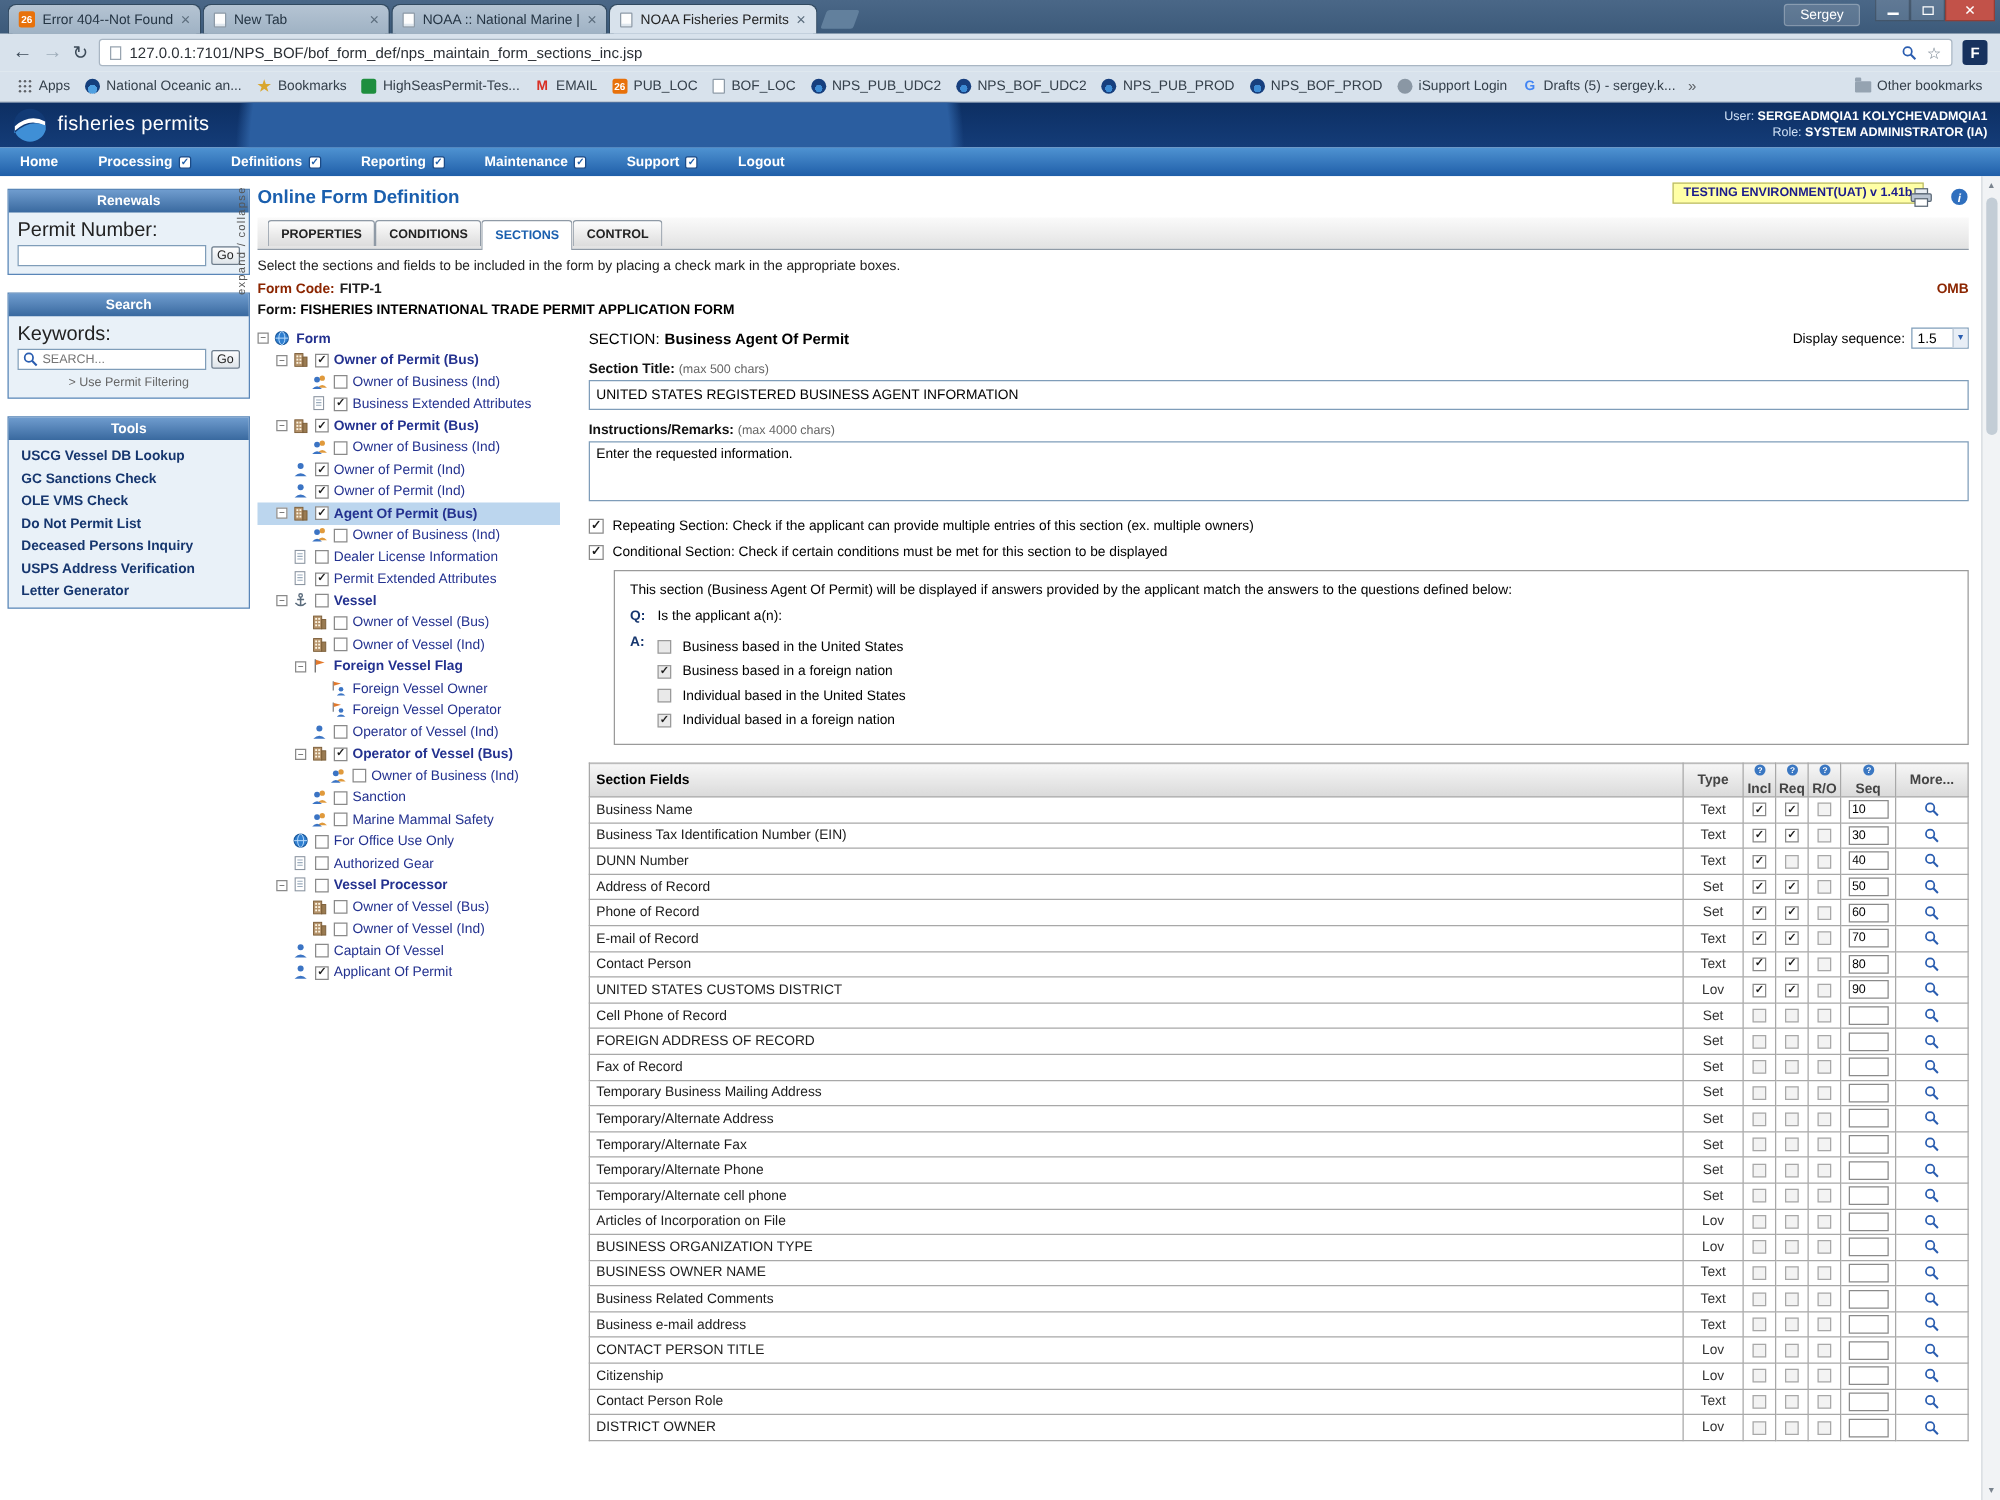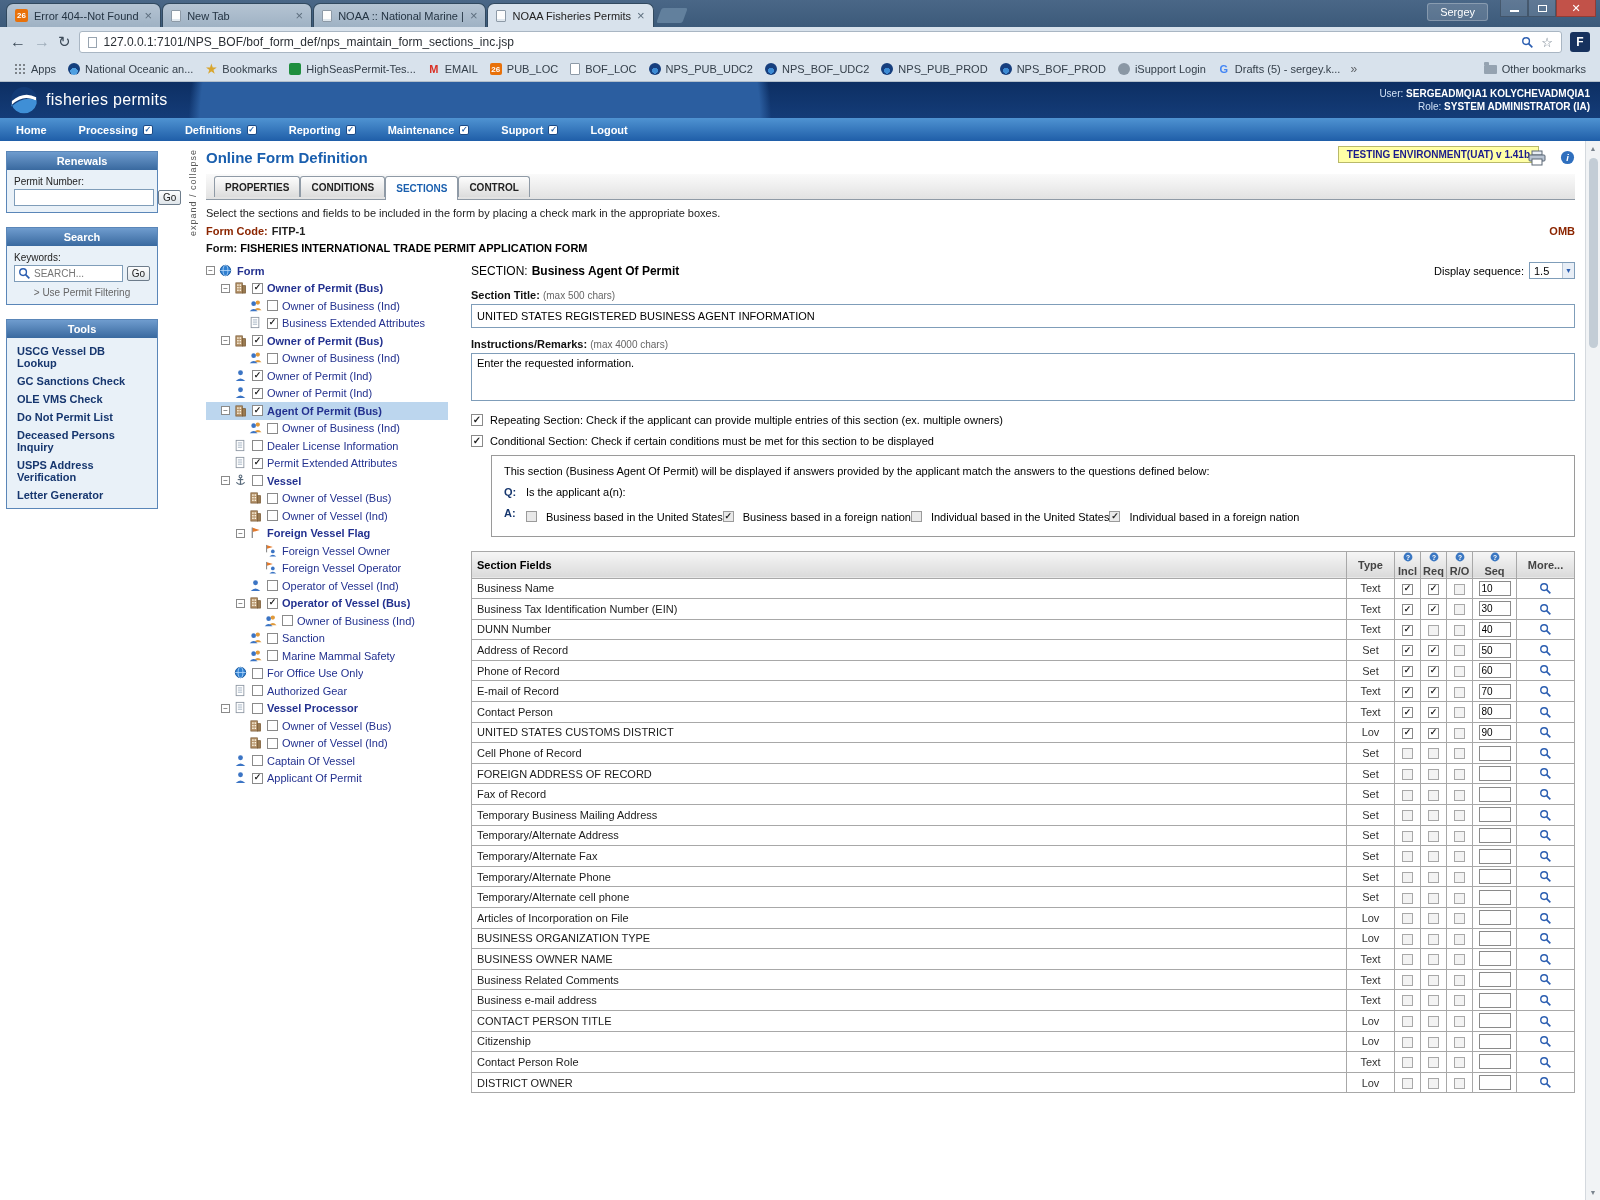--- a/index.html
+++ b/index.html
@@ -69,25 +69,25 @@
 
   
   .content{position:absolute;top:141px;left:0;right:15px;bottom:0;background:#fff;overflow:hidden}
   .env-box{position:absolute;top:5px;right:46px;background:#ffffa6;border:1px solid #b9b96a;color:#1b1b8c;font-size:10px;font-weight:bold;padding:2px 8px}
   .scrollbar{position:absolute;top:141px;right:0;width:15px;bottom:0;background:#f1f3f5;border-left:1px solid #d4d9de;display:flex;flex-direction:column;align-items:center}
   .sb-btn{width:15px;height:15px;color:#7a848e;font-size:7px;display:flex;align-items:center;justify-content:center}
   .sb-thumb{width:9px;height:190px;background:#c3cdd6;border-radius:5px;margin-top:2px}
   .sb-bottom{margin-top:auto}
 
   
-  .sidebar{position:absolute;left:6px;top:10px;width:152px}
+  .sidebar{position:absolute;left:6px;top:10px;width:194px}
   .panel{border:1px solid #5a86b8;background:#e9f1f8;margin-bottom:14px}
   .panel-hdr{height:18px;background:linear-gradient(#6f9cce,#39699f);color:#fff;font-size:11px;font-weight:bold;text-align:center;line-height:18px}
   .panel-body{padding:6px 7px}
-  .fld-lbl{font-size:10px;color:#222;margin-bottom:2px}
+  .fld-lbl{font-size:16px;color:#222;margin-bottom:2px}
   .inline-row{display:flex;align-items:center;gap:4px}
   .txt-input{flex:1;height:17px;border:1px solid #7f9db9;background:#fff;font-size:10px;padding:0 3px;font-family:"Liberation Sans",sans-serif}
   .go-btn{font-size:10px;border:1px solid #6d7c8b;background:linear-gradient(#fdfdfd,#dfe5ea);padding:1px 4px;border-radius:2px;color:#222}
   .search-wrap{flex:1;height:17px;border:1px solid #7f9db9;background:#fff;display:flex;align-items:center;gap:3px;padding:0 3px}
   .search-wrap input{border:none;outline:none;flex:1;width:40px;font-size:10px;color:#555;font-family:"Liberation Sans",sans-serif}
   .filter-link{font-size:10px;color:#666;text-align:center;margin-top:5px}
   .tool-link{font-size:11px;font-weight:bold;color:#16366e;padding:3px 4px}
 
   .expand-strip{position:absolute;left:186px;top:8px;width:14px;height:120px;display:flex;align-items:flex-start;justify-content:center}
   .expand-strip span{writing-mode:vertical-rl;transform:rotate(180deg);font-size:9px;color:#555;letter-spacing:1px}
@@ -133,21 +133,21 @@
   .sel-arrow{margin-left:auto;font-size:7px;color:#2a5db0;background:#e8eef6;height:100%;display:flex;align-items:center;padding:0 2px;border-left:1px solid #b9c6d4}
   .lbl-line{margin-top:10px;font-size:11px}
   .lbl-line b{color:#111}
   .hint{color:#666;font-size:10px}
   .title-input{width:100%;height:24px;border:1px solid #7f9db9;font-size:11px;padding:0 5px;margin-top:3px;font-family:"Liberation Sans",sans-serif}
   .instr-area{width:100%;height:48px;border:1px solid #7f9db9;font-size:11px;padding:3px 5px;margin-top:3px;resize:none;font-family:"Liberation Sans",sans-serif}
   .chk-row{display:flex;align-items:center;gap:7px;font-size:11px;margin-top:9px}
   .cond-box{margin:8px 0 0 20px;border:1px solid #9a9a9a;padding:9px 12px;font-size:11px}
   .qa-row{display:flex;gap:8px;margin-top:9px}
   .qa-label{color:#16366e;font-weight:bold;width:14px;flex:none}
-  .answers-list{display:flex;flex-direction:row}
+  .answers-list{display:flex;flex-direction:column}
   .ans-row{display:flex;align-items:center;gap:9px;height:19.5px;font-size:11px}
 
   
   .fields-table{margin-top:14px;width:100%;border-collapse:collapse;table-layout:fixed}
   .fields-table th,.fields-table td{border:1px solid #a8a8a8;font-size:11px;padding:0}
   .fields-table thead th{background:linear-gradient(#f6f6f6,#dadada);height:27px;vertical-align:middle}
   .h-name{text-align:left;padding-left:5px !important;font-size:11px}
   .h-sm{font-size:9px;color:#444;text-align:center}
   .h-sm .hico{display:block;margin:0 auto 1px}
   .c-name{padding-left:5px !important;height:20.6px;color:#1c1c1c;white-space:nowrap;overflow:hidden}

